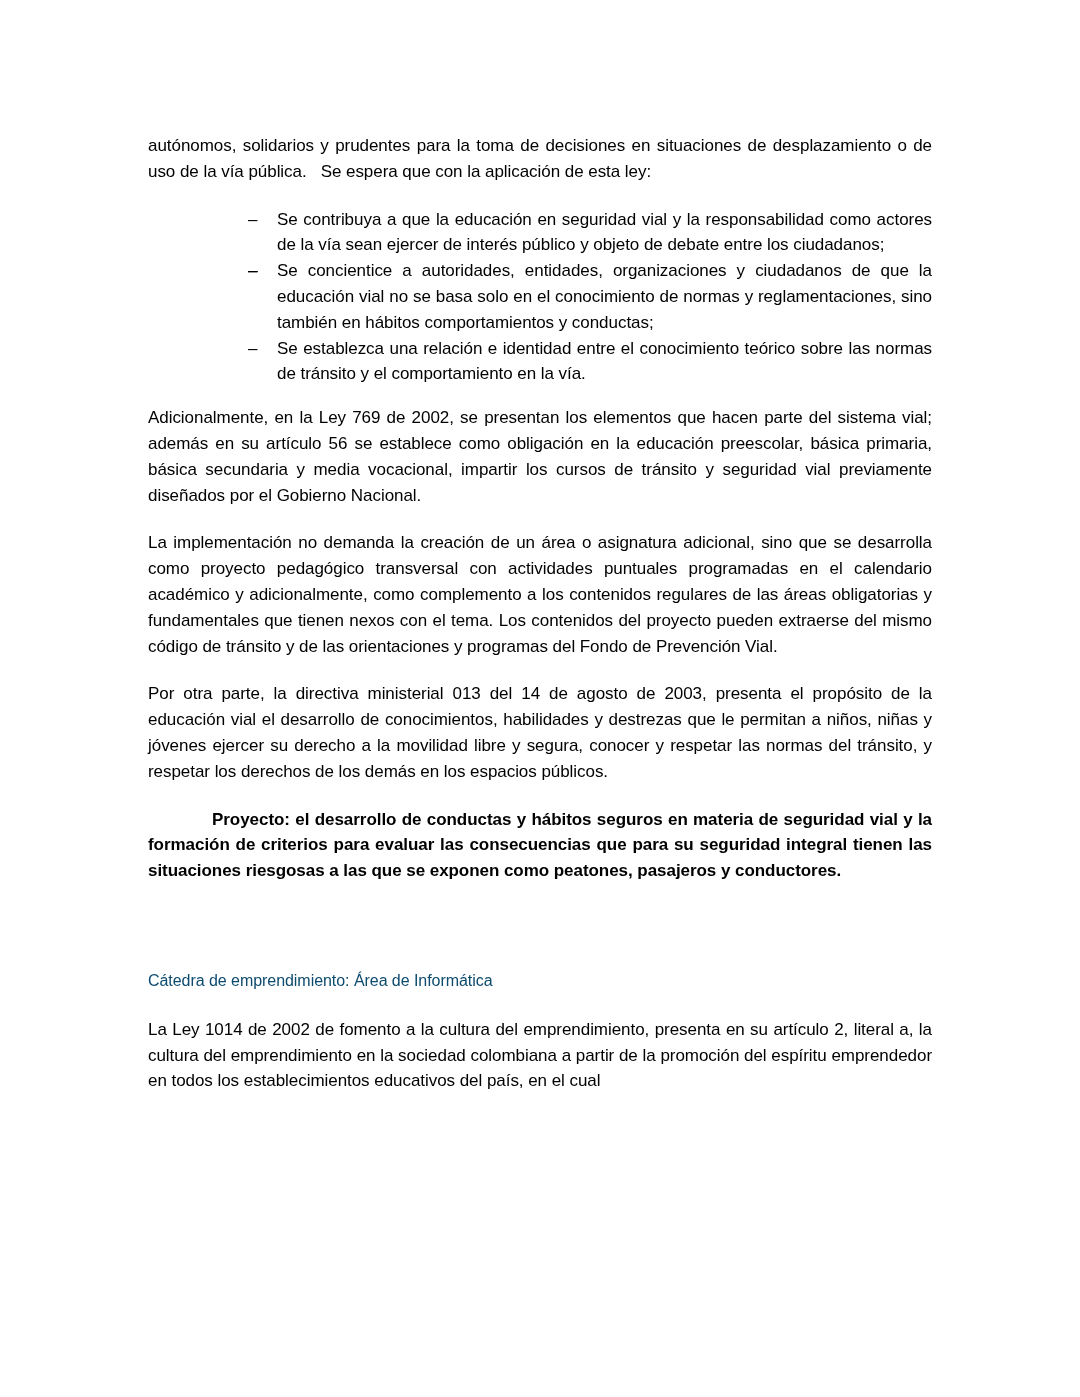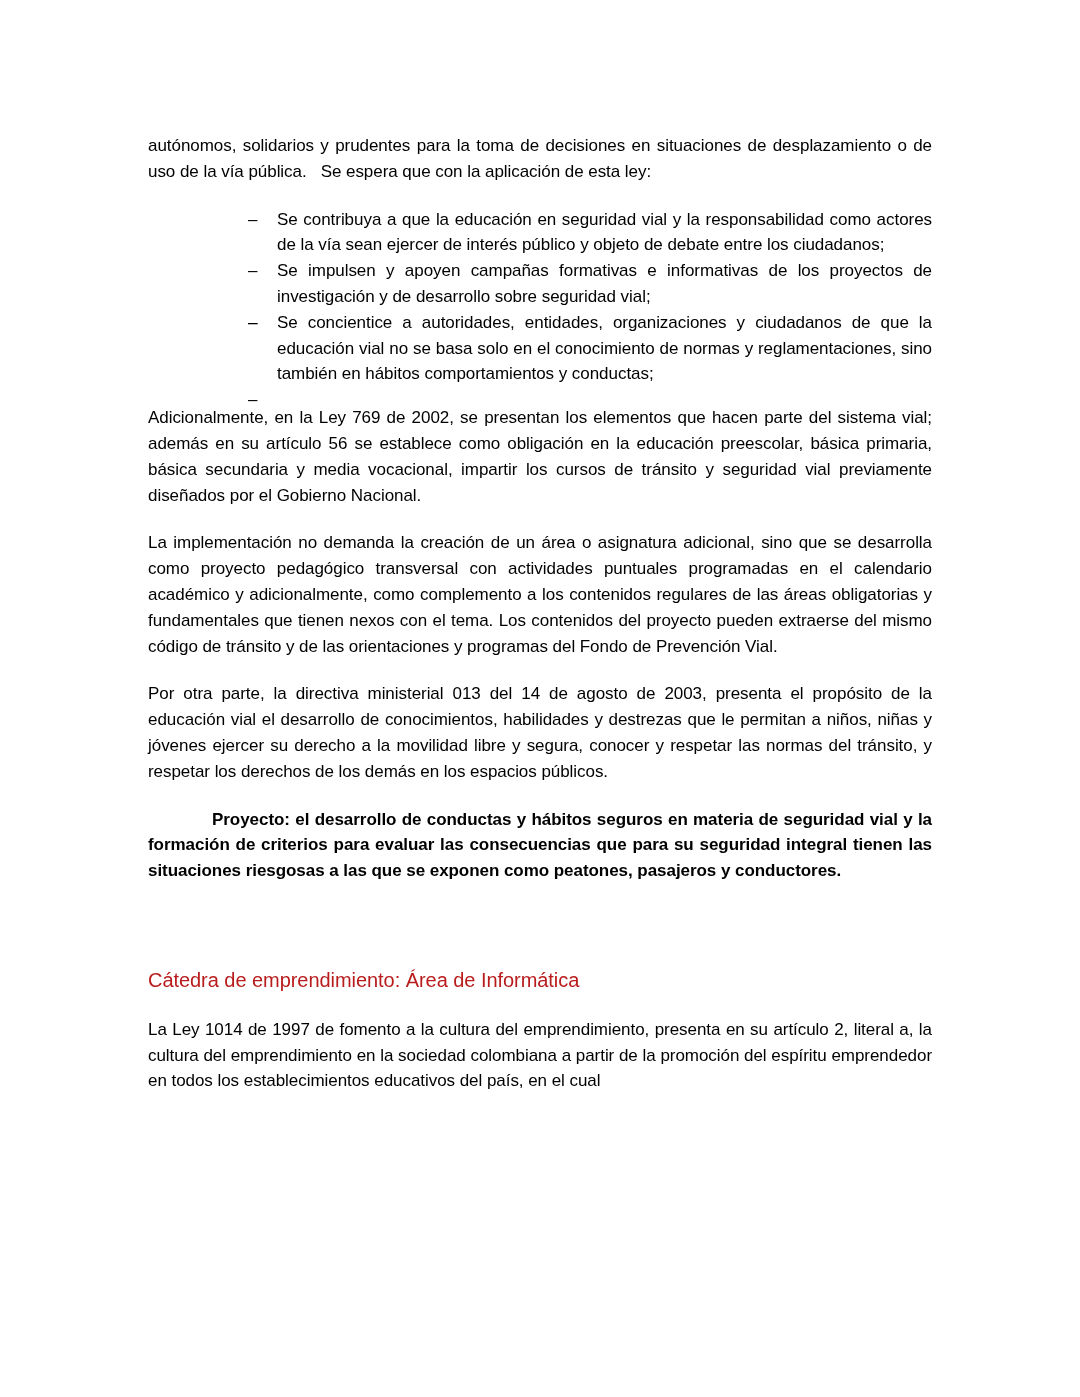--- a/index.html
+++ b/index.html
@@ -60,24 +60,24 @@
     position: absolute;
     left: 100px;
     top: 0;
     font-size: 17px;
     line-height: 25.8px;
     color: #000000;
   }
   .section-heading {
     margin: 0;
     padding: 0;
-    font-size: 20px;
+    font-size: 16px;
     line-height: 25.8px;
     font-weight: normal;
-    color: #b91c1c;
+    color: #0c4a6e;
     letter-spacing: -0.05px;
   }
   .heading-gap-top {
     height: 62px;
   }
   .heading-gap-bottom {
     height: 23px;
   }
   .last-par {
     margin-bottom: 0;
@@ -91,44 +91,44 @@
 
     <p class="body-par">autónomos, solidarios y prudentes para la toma de decisiones en situaciones de desplazamiento o de uso de la vía pública.   Se espera que con la aplicación de esta ley:</p>
 
     <ul class="dash-list">
       <li>
         <span class="dash-marker">–</span>
         <span>Se contribuya a que la educación en seguridad vial y la responsabilidad como actores de la vía sean ejercer de interés público y objeto de debate entre los ciudadanos;</span>
       </li>
       <li>
         <span class="dash-marker">–</span>
-        <span>Se impulsen y apoyen campañas formativas e informativas de los proyectos de investigación y de desarrollo sobre seguridad vial;</span>
       </li>
       <li>
         <span class="dash-marker">–</span>
       </li>
       <li>
         <span class="dash-marker">–</span>
         <span>Se concientice a autoridades, entidades, organizaciones y ciudadanos de que la educación vial no se basa solo en el conocimiento de normas y reglamentaciones, sino también en hábitos comportamientos y conductas;</span>
       </li>
       <li>
         <span class="dash-marker">–</span>
+        <span>Se establezca una relación e identidad entre el conocimiento teórico sobre las normas de tránsito y el comportamiento en la vía.</span>
       </li>
     </ul>
 
     <p class="body-par">Adicionalmente, en la Ley 769 de 2002, se presentan los elementos que hacen parte del sistema vial; además en su artículo 56 se establece como obligación en la educación preescolar, básica primaria, básica secundaria y media vocacional, impartir los cursos de tránsito y seguridad vial previamente diseñados por el Gobierno Nacional.</p>
 
     <p class="body-par">La implementación no demanda la creación de un área o asignatura adicional, sino que se desarrolla como proyecto pedagógico transversal con actividades puntuales programadas en el calendario académico y adicionalmente, como complemento a los contenidos regulares de las áreas obligatorias y fundamentales que tienen nexos con el tema. Los contenidos del proyecto pueden extraerse del mismo código de tránsito y de las orientaciones y programas del Fondo de Prevención Vial.</p>
 
     <p class="body-par">Por otra parte, la directiva ministerial 013 del 14 de agosto de 2003, presenta el propósito de la educación vial el desarrollo de conocimientos, habilidades y destrezas que le permitan a niños, niñas y jóvenes ejercer su derecho a la movilidad libre y segura, conocer y respetar las normas del tránsito, y respetar los derechos de los demás en los espacios públicos.</p>
 
     <p class="body-par indented">Proyecto: el desarrollo de conductas y hábitos seguros en materia de seguridad vial y la formación de criterios para evaluar las consecuencias que para su seguridad integral tienen las situaciones riesgosas a las que se exponen como peatones, pasajeros y conductores.</p>
 
     <div class="heading-gap-top"></div>
 
     <h2 class="section-heading">Cátedra de emprendimiento: Área de Informática</h2>
 
     <div class="heading-gap-bottom"></div>
 
-    <p class="body-par last-par">La Ley 1014 de 1997 de fomento a la cultura del emprendimiento, presenta en su artículo 2, literal a, la cultura del emprendimiento en la sociedad colombiana a partir de la promoción del espíritu emprendedor en todos los establecimientos educativos del país, en el cual</p>
+    <p class="body-par last-par">La Ley 1014 de 2002 de fomento a la cultura del emprendimiento, presenta en su artículo 2, literal a, la cultura del emprendimiento en la sociedad colombiana a partir de la promoción del espíritu emprendedor en todos los establecimientos educativos del país, en el cual</p>
 
   </div>
 </div>
 
 </body></html>

